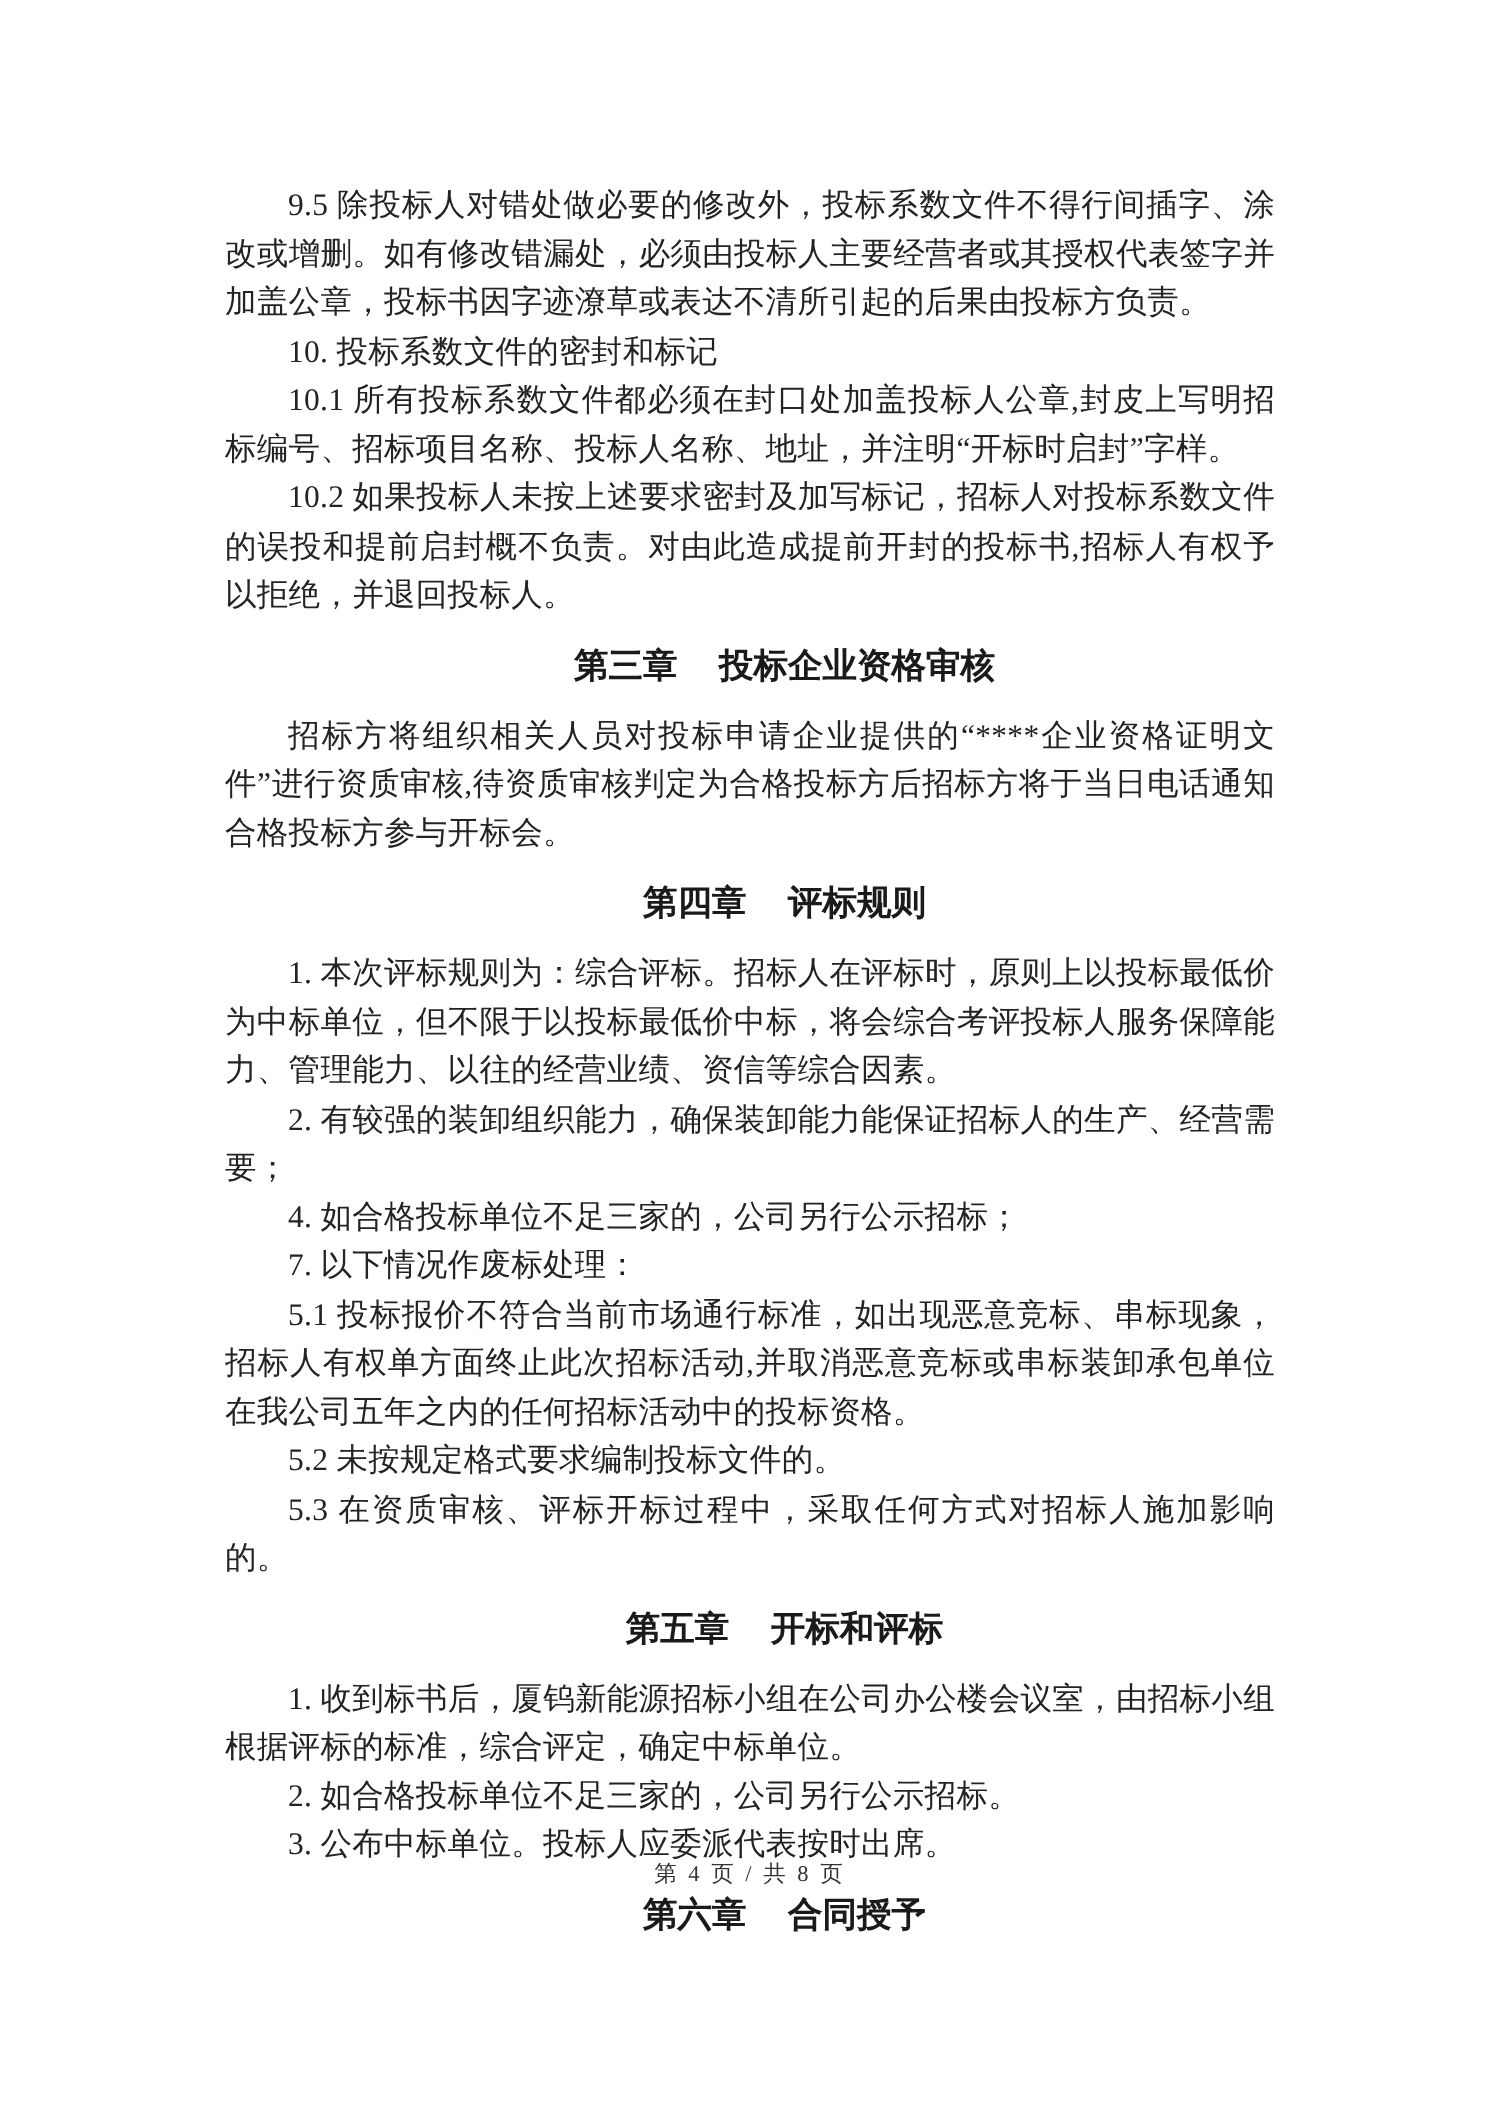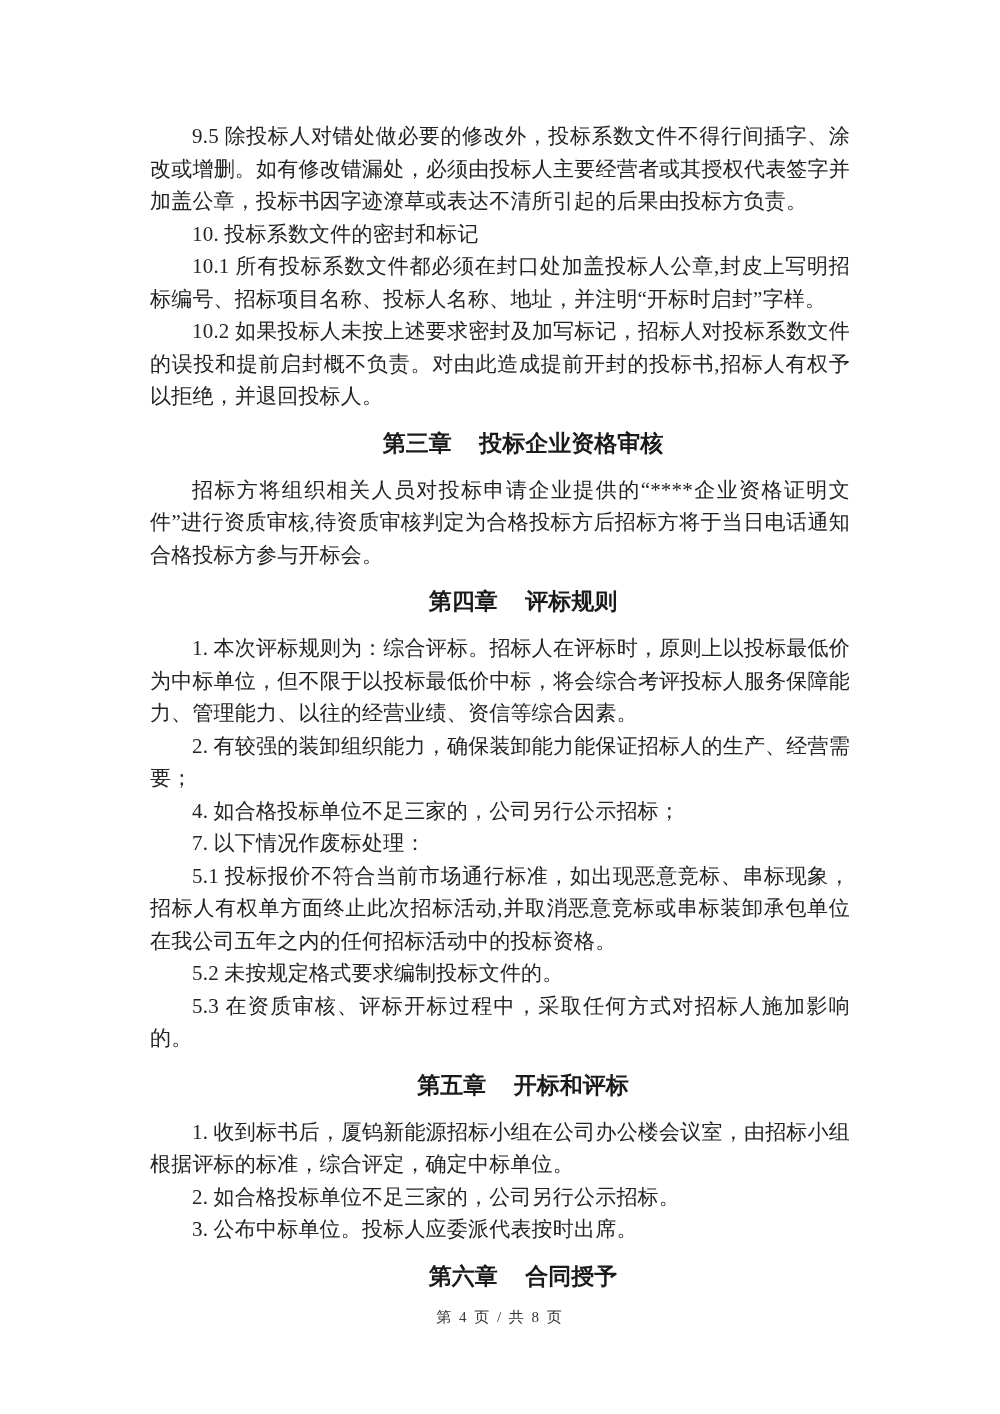--- a/index.html
+++ b/index.html
@@ -40,21 +40,21 @@
     text-align: center;
     text-indent: 2em;
     color: #1a1a1a;
   }
   .heading .chapter-title-text {
     margin-left: 1.2em;
   }
   .footer {
     position: absolute;
     left: 0;
-    top: 1308px;
+    top: 1240px;
     width: 1000px;
     text-align: center;
     font-size: 15px;
     letter-spacing: 2px;
     color: #333333;
   }
 </style>
 </head>
 <body>
 

